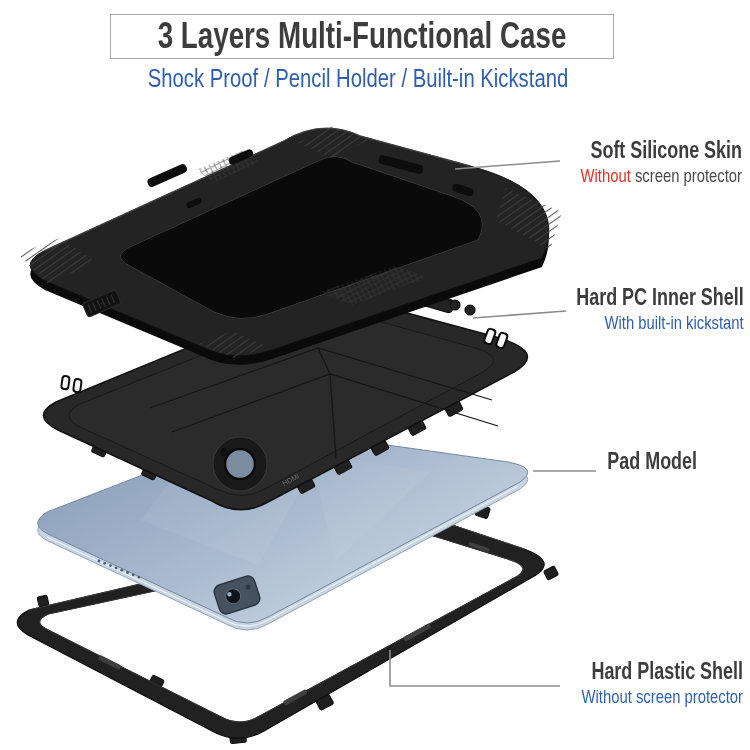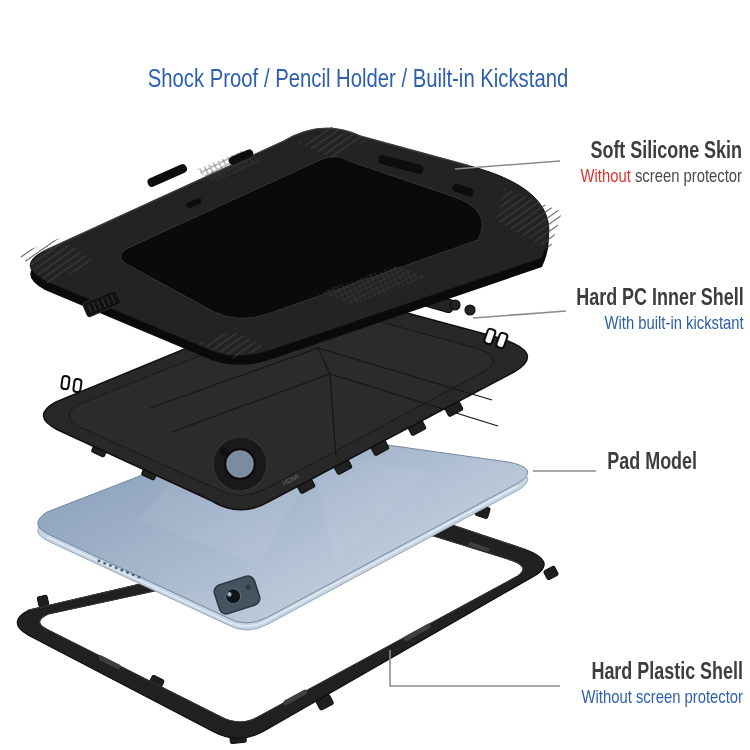--- a/index.html
+++ b/index.html
@@ -32,20 +32,23 @@
   #callout-pcshell{right:6px;top:285px;}
   #callout-pad{right:53px;top:449px;}
   #callout-plastic{right:7px;top:659px;}
   svg{position:absolute;left:0;top:0;}
 </style>
 </head>
 <body>
 
 <div class="stage">
 
+  <div class="title-box">
+    <h1>3 Layers Multi-Functional Case</h1>
+  </div>
   <div class="subtitle">Shock Proof / Pencil Holder / Built-in Kickstand</div>
 
   <svg width="750" height="750" viewBox="0 0 750 750">
     <defs>
       <linearGradient id="gradTab" x1="0%" y1="0%" x2="90%" y2="70%">
         <stop offset="0" stop-color="#8198b4"></stop>
         <stop offset="0.45" stop-color="#9fb1c8"></stop>
         <stop offset="1" stop-color="#c6d2e0"></stop>
       </linearGradient>
       <pattern id="ribs" width="6" height="6" patternUnits="userSpaceOnUse" patternTransform="rotate(55)">

